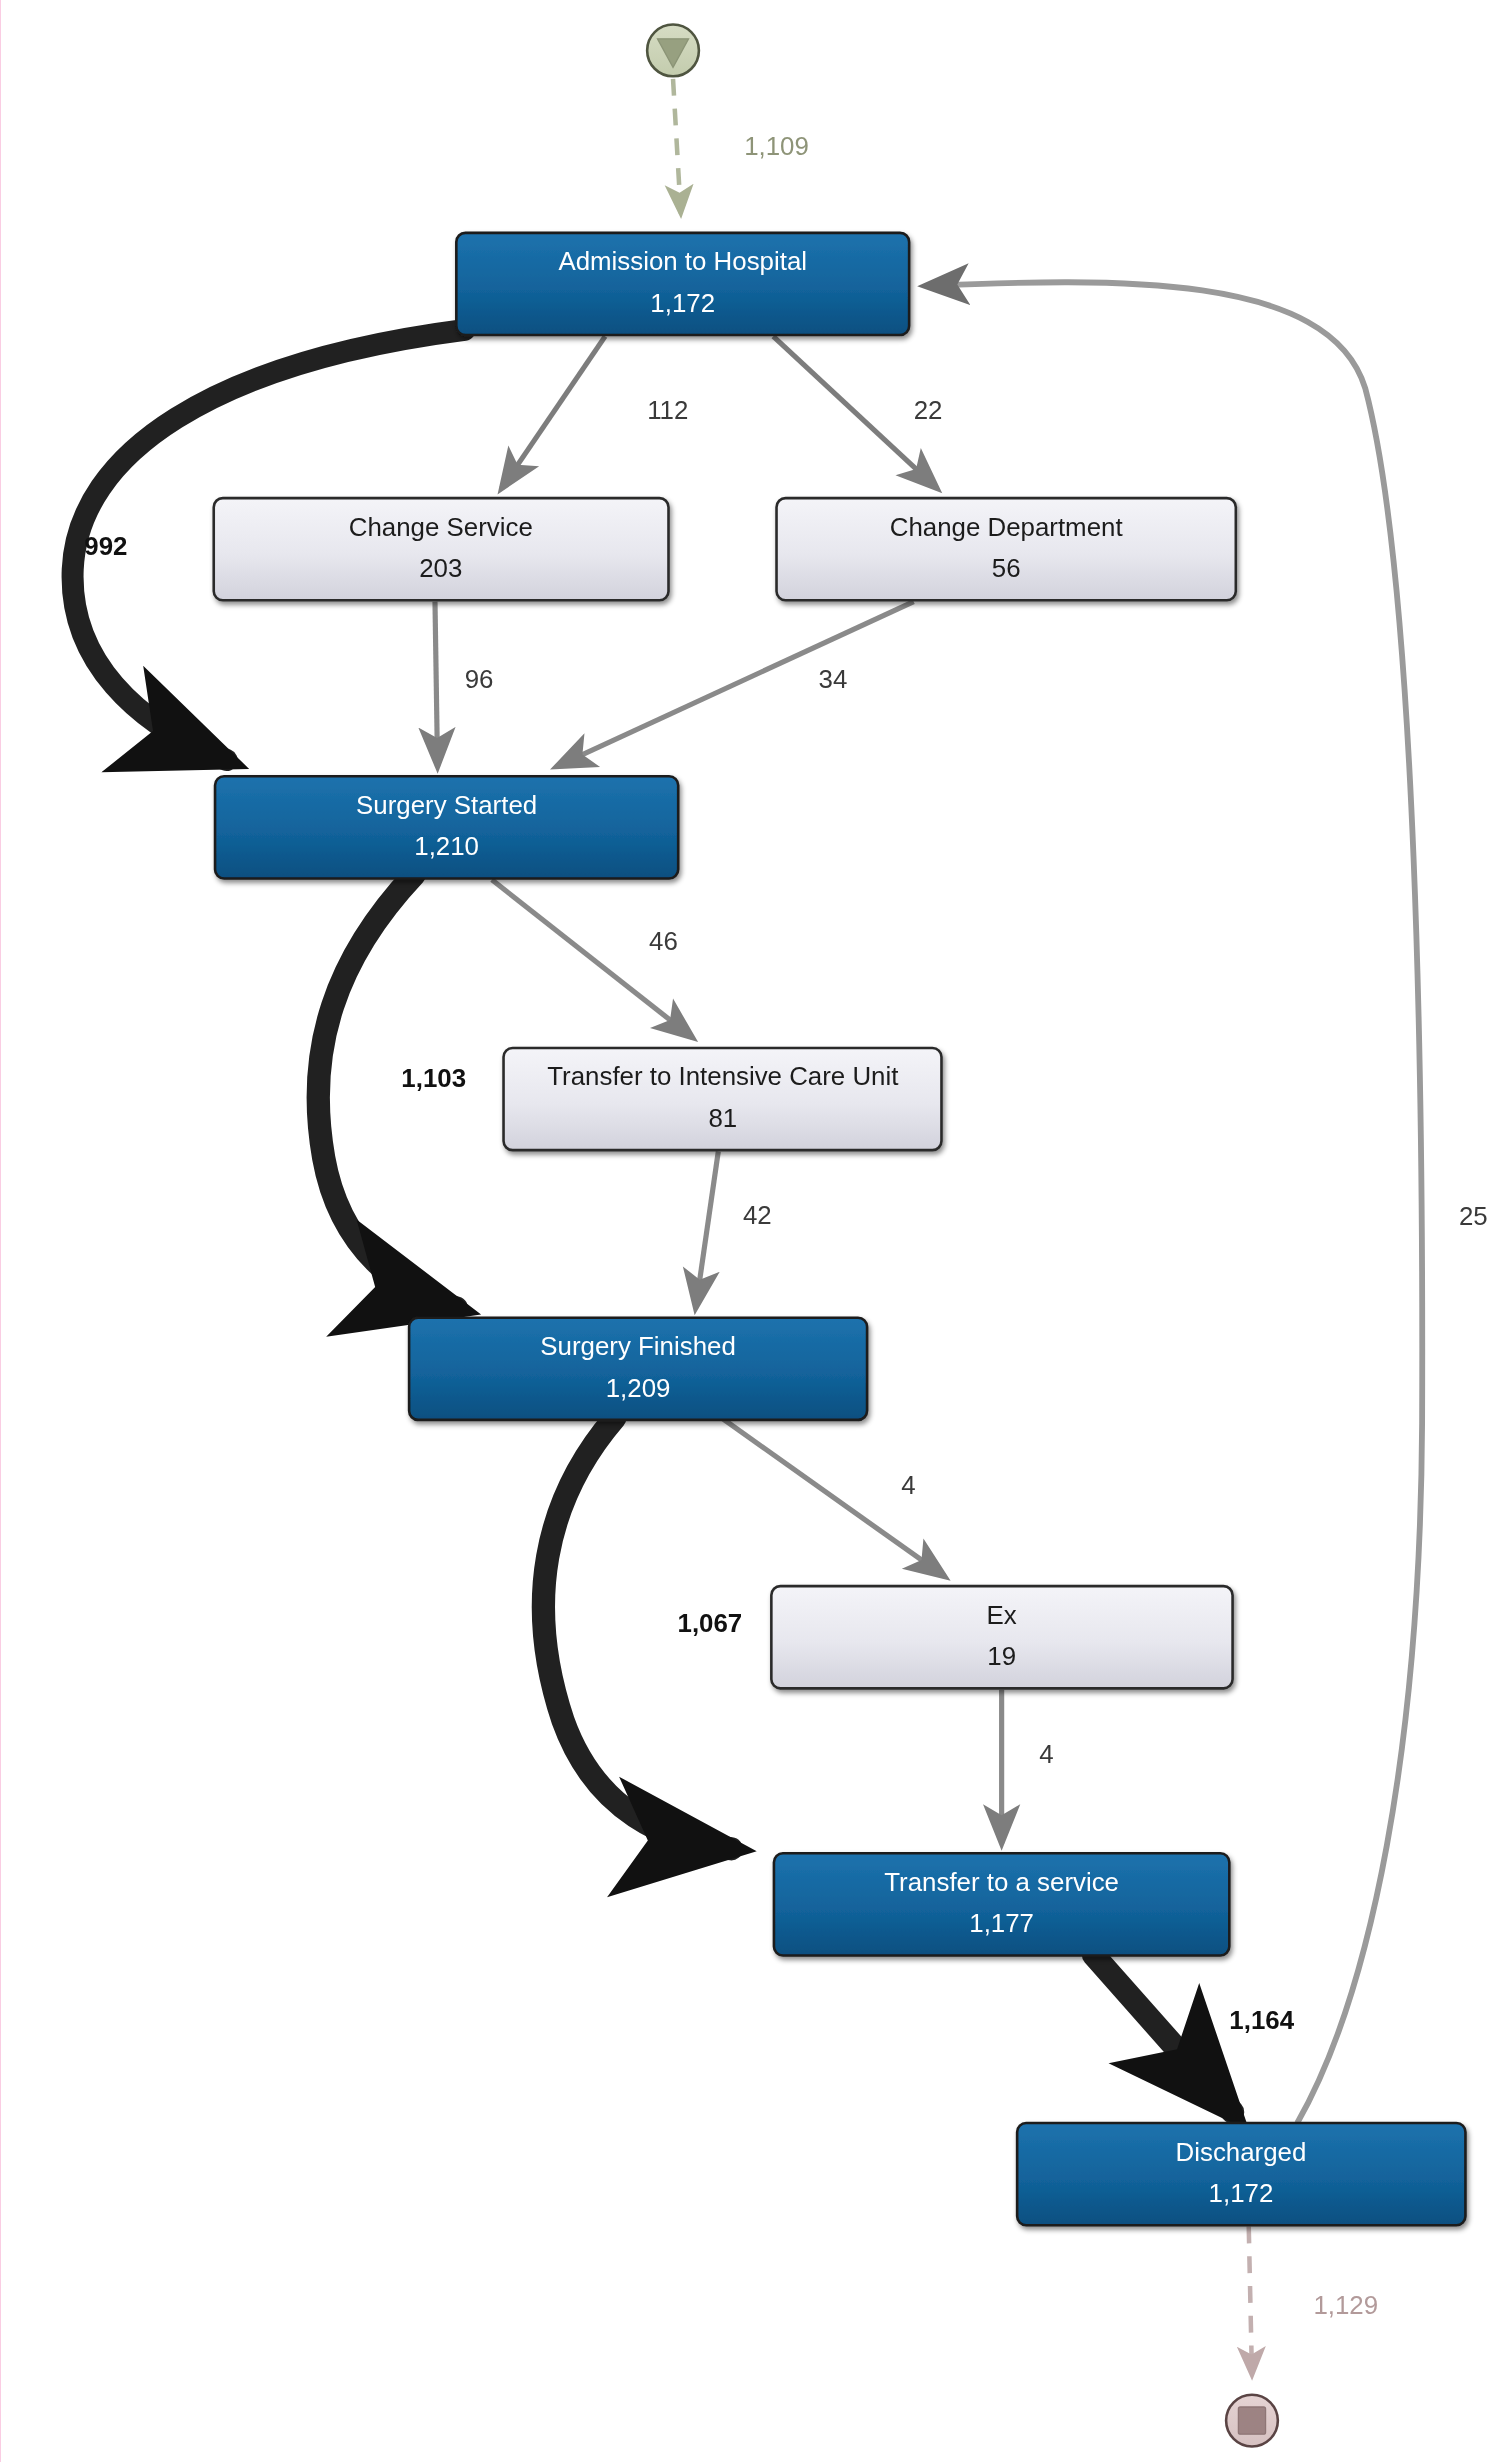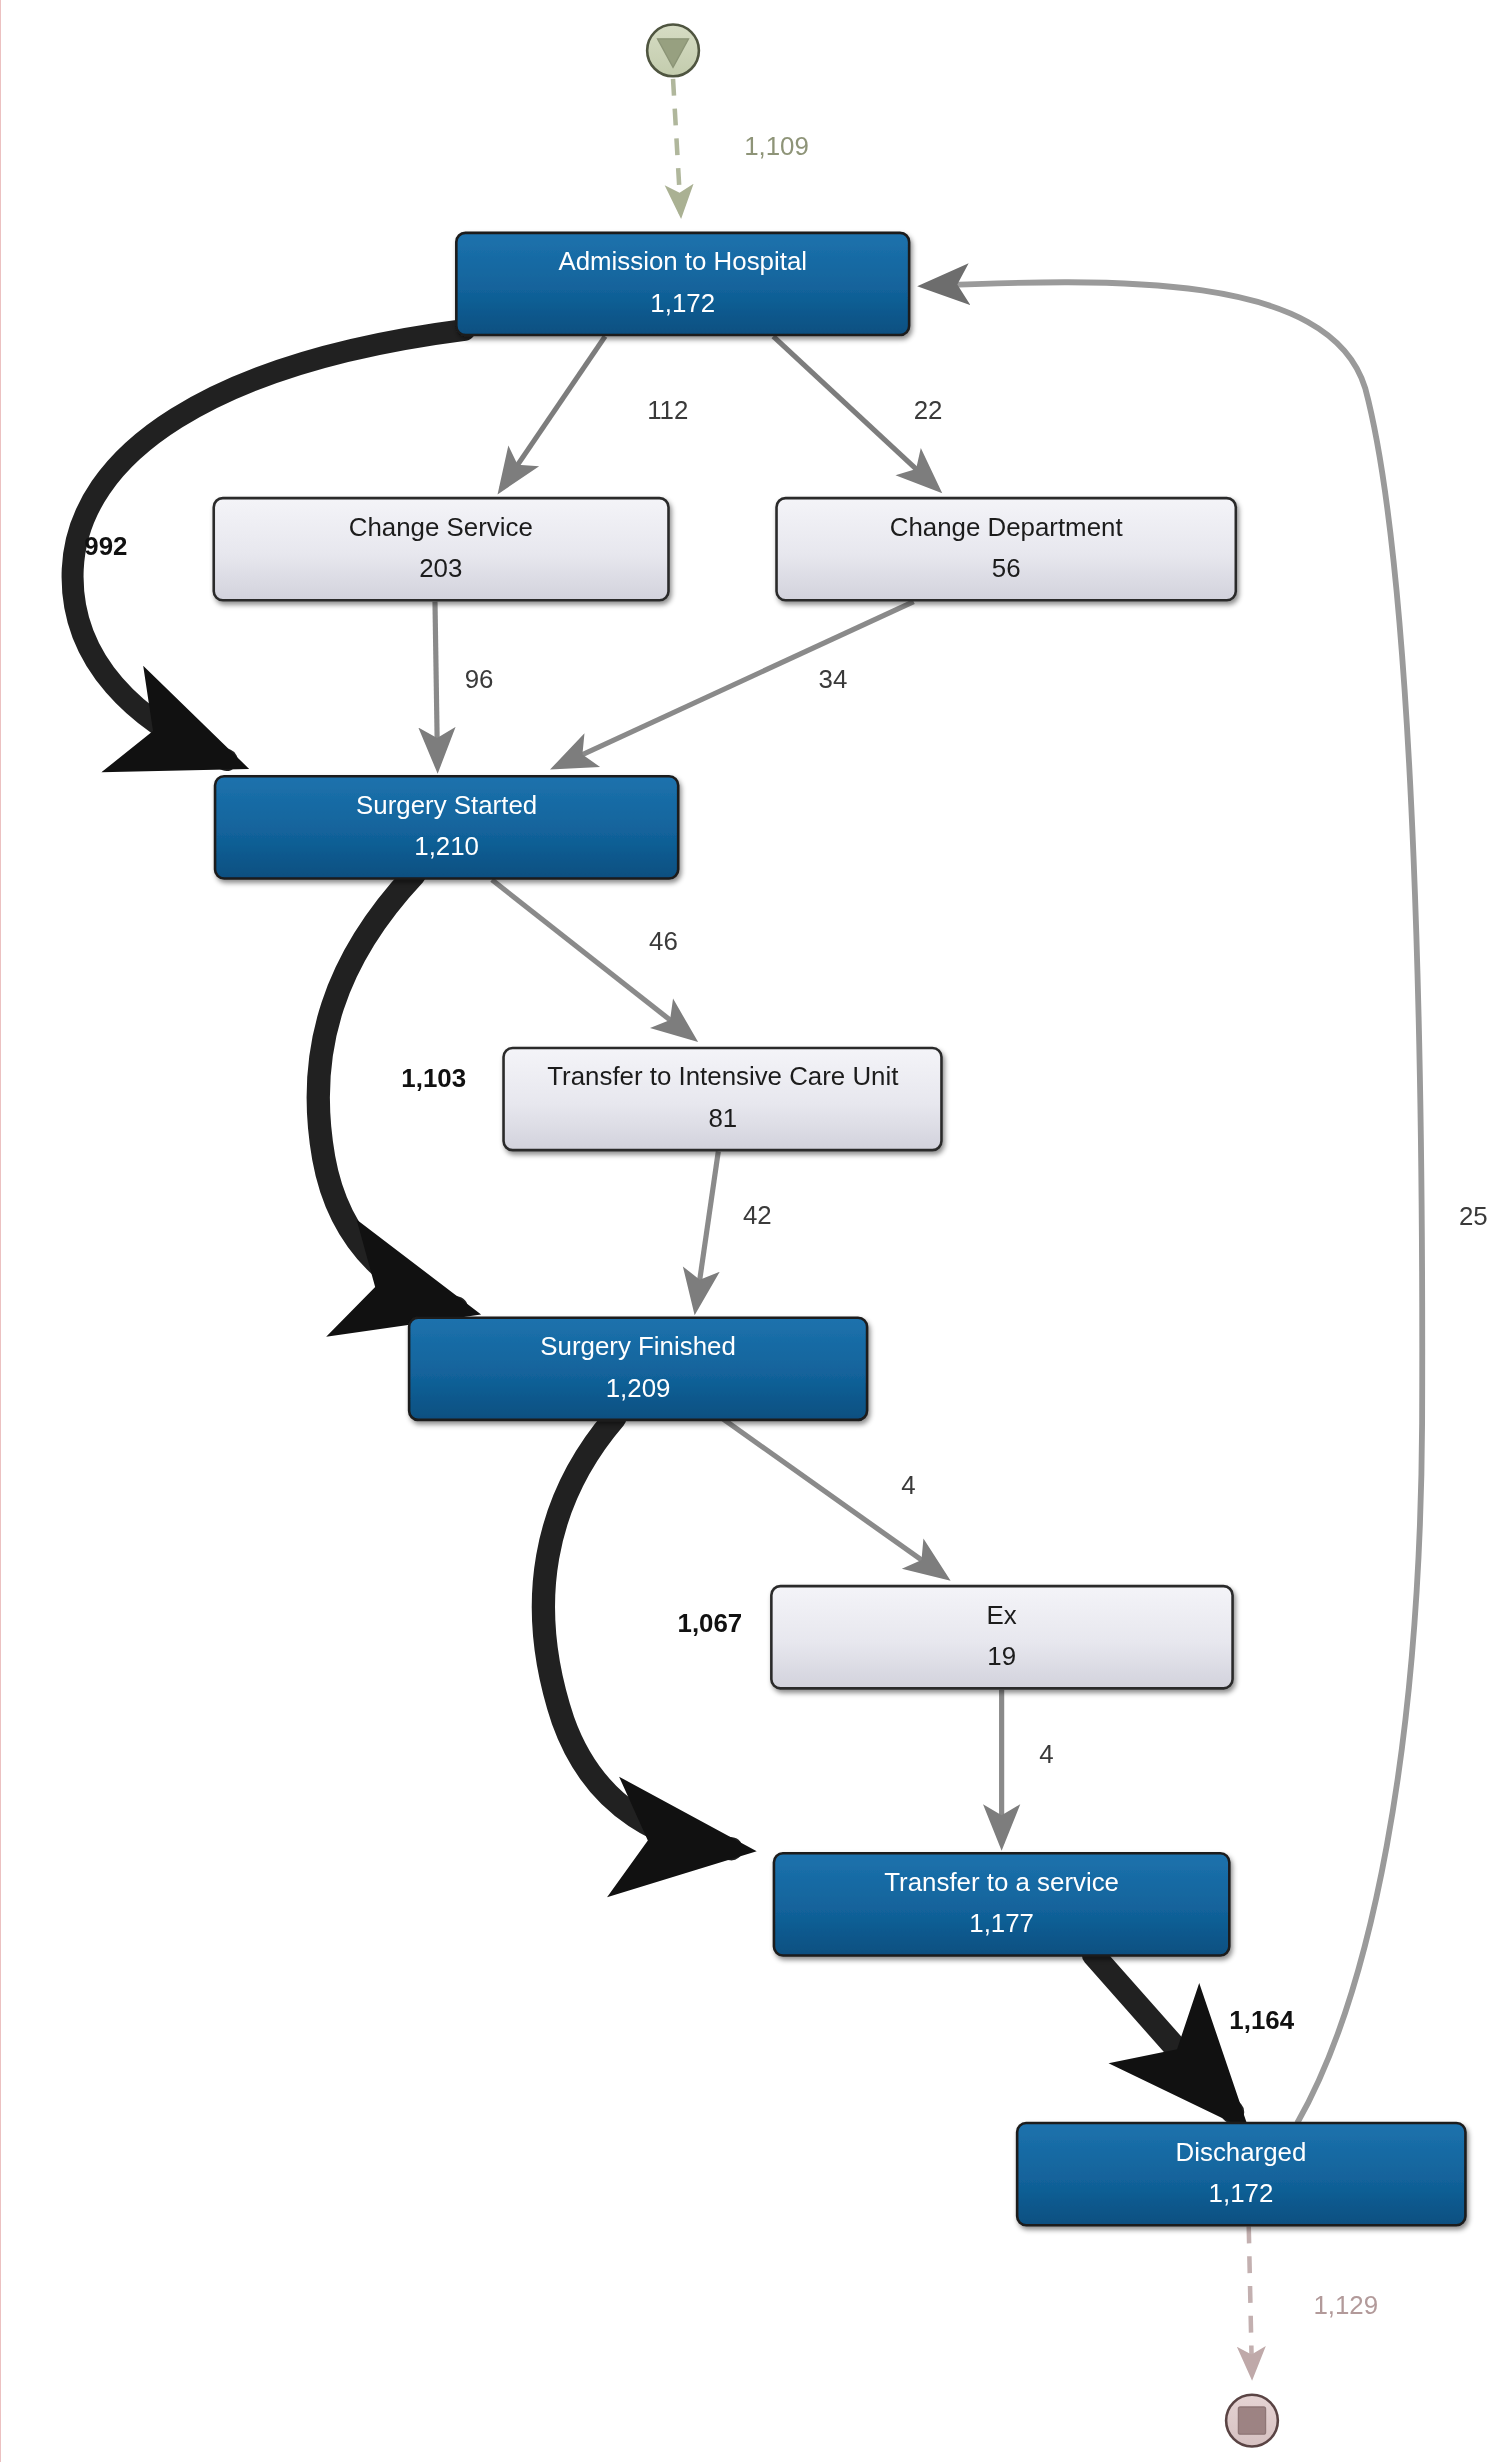--- a/index.html
+++ b/index.html
@@ -1,17 +1,17 @@
 <!DOCTYPE html>
 <html style="font-size:10.4px"><head>
 <meta charset="utf-8">
 <style>
   html,body{margin:0;padding:0;background:#ffffff;}
   body{width:1511px;height:2462px;overflow:hidden;font-family:"Liberation Sans",sans-serif;}
-  #stage{position:relative;width:1511px;height:2462px;background:#b91c1c;}
+  #stage{position:relative;width:1511px;height:2462px;background:#ec4899;}
   svg{display:block;}
   .edge-label{font-family:"Liberation Sans",sans-serif;font-size:40px;fill:#3a3a3a;}
   .edge-label.heavy{font-weight:bold;fill:#111;}
   .edge-label.start{fill:#8e9478;}
   .edge-label.endlbl{fill:#b29a9a;}
   .node-title{font-family:"Liberation Sans",sans-serif;font-size:40px;text-anchor:middle;}
   .node-count{font-family:"Liberation Sans",sans-serif;font-size:40px;text-anchor:middle;}
   .primary .node-title,.primary .node-count{fill:#ffffff;}
   .secondary .node-title,.secondary .node-count{fill:#1c1c1c;}
 </style>

